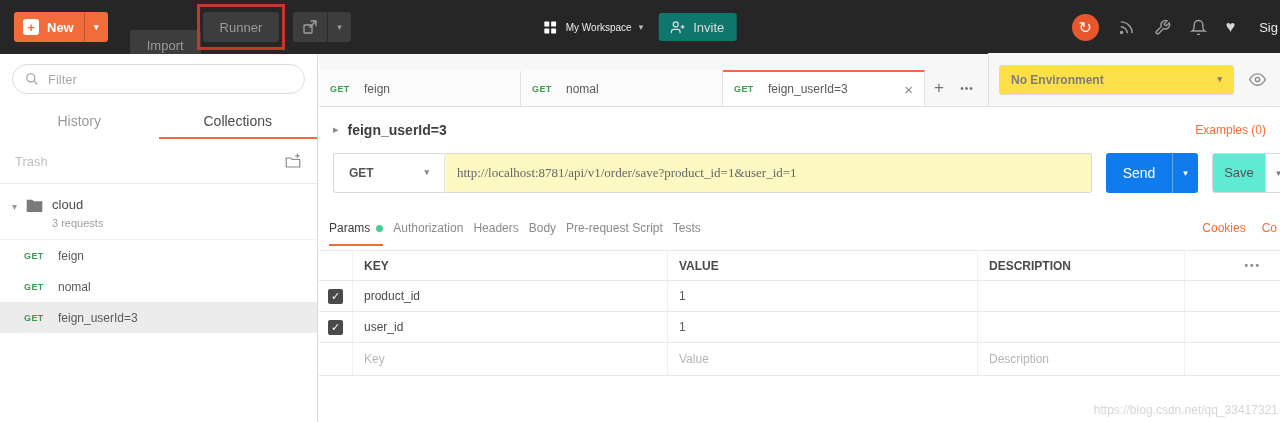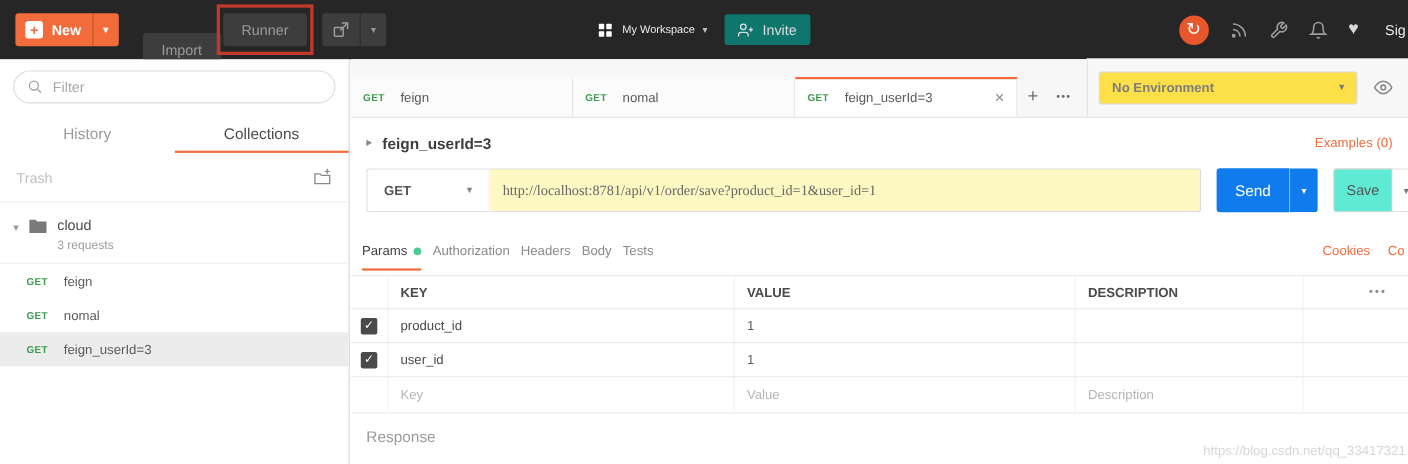--- a/index.html
+++ b/index.html
@@ -296,20 +296,23 @@
       <div class="rt">
           <span>Authorization</span>
         </div>
       <div class="rt">
           <span>Headers</span>
         </div>
       <div class="rt">
           <span>Body</span>
         </div>
       <div class="rt">
+          <span>Pre-request Script</span>
+        </div>
+      <div class="rt">
           <span>Tests</span>
         </div>
       <div class="rt-right">
         <span class="rt-link">Cookies</span>
         <span class="rt-link">Co</span>
       </div>
     </div>
 
     <div>
       <div class="pt-row pt-head">
@@ -351,19 +354,16 @@
         <div class="pt-cell">
           <input class="ph-input" placeholder="Value" style="">
         </div>
         <div class="pt-cell">
           <input class="ph-input" placeholder="Description" style="">
         </div>
         <div class="pt-cell pt-actions"></div>
       </div>
     </div>
 
-    <div class="response-sec">
-      <span>Response</span>
-    </div>
   </main>
 
   <div class="watermark">https://blog.csdn.net/qq_33417321</div>
 </div>
 
 </body></html>

